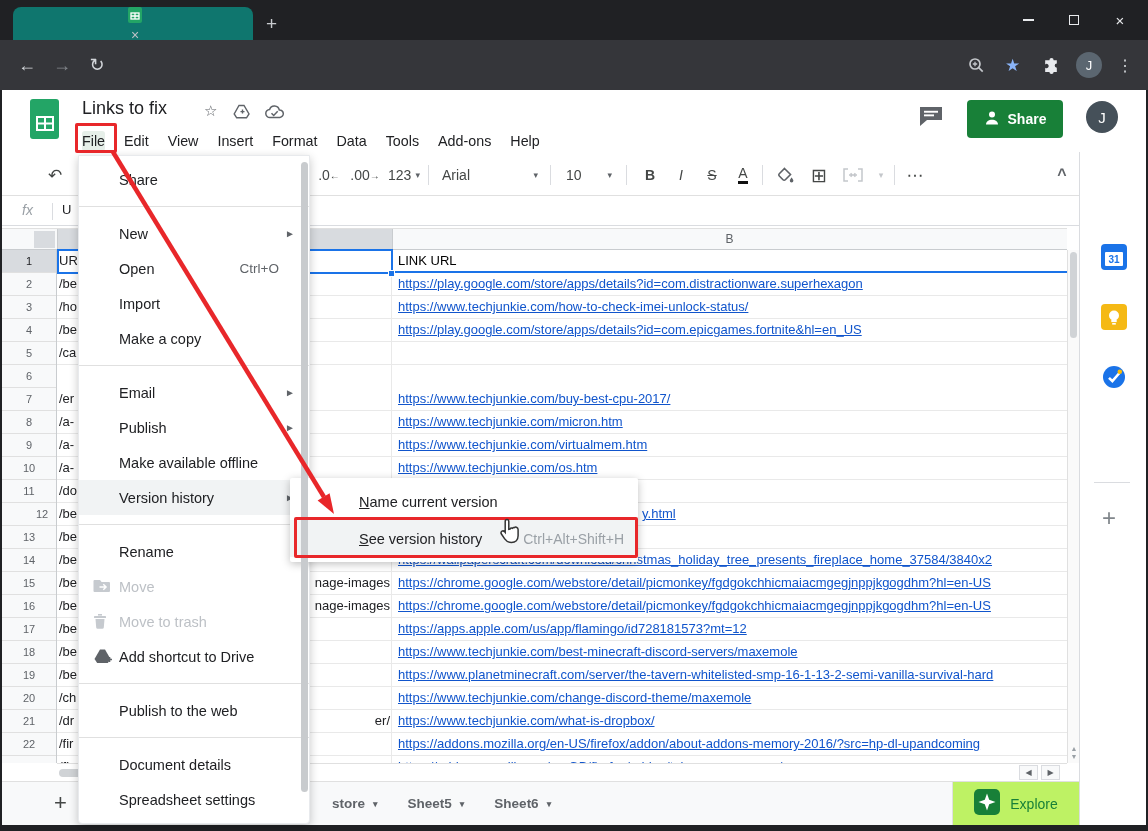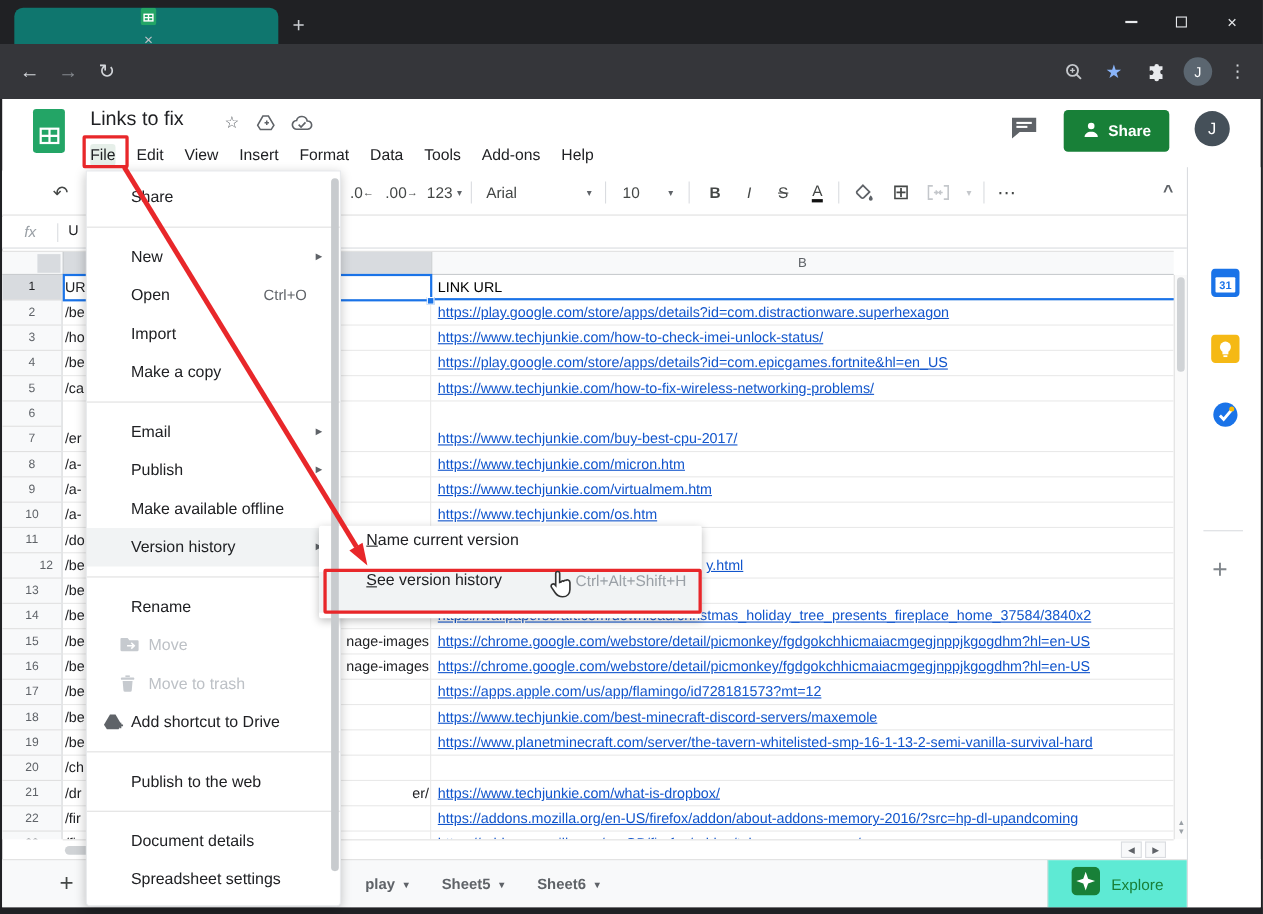--- a/index.html
+++ b/index.html
@@ -90,44 +90,44 @@
   .hscrollstrip { left:55px; top:673px; width:1010px; height:18px; background:#fff; border-top:1px solid #e0e0e0; }
   .hthumb { position:absolute; left:2px; top:5px; width:120px; height:8px; background:#d0d3d6; border-radius:4px; }
   .harrow { position:absolute; top:1px; width:19px; height:15px; border:1px solid #dadce0; background:#f8f9fa; color:#5f6368; font-size:8px; text-align:center; line-height:14px; }
 
   
   .bottombar { left:0; top:691px; width:1144px; height:44px; background:#f8f9fa; border-top:1px solid #e0e0e0; }
   .addsheet { position:absolute; left:52px; top:8px; font-size:22px; color:#444746; }
   .sheettabs { position:absolute; left:330px; top:0; height:43px; display:flex; align-items:center; gap:30px; }
   .sheettab { color:#5f6368; font-size:13.5px; font-weight:bold; display:flex; align-items:center; gap:8px; }
   .sheettab .caret { font-size:9px; }
-  .explore-panel { position:absolute; left:950px; top:0; width:127px; height:43px; background:#5eead4; border-left:1px solid #e0e0e0; display:flex; align-items:center; justify-content:center; gap:10px; }
+  .explore-panel { position:absolute; left:950px; top:0; width:127px; height:43px; background:#bef264; border-left:1px solid #e0e0e0; display:flex; align-items:center; justify-content:center; gap:10px; }
   .explore-lbl { color:#188038; font-size:14px; }
   .chev-right { position:absolute; left:1098px; top:6px; font-size:20px; color:#444746; }
 
   
   .rail { left:1077px; top:62px; width:67px; height:673px; background:#fff; border-left:1px solid #dadce0; }
   .rail-ic { position:absolute; left:21px; }
   .rail-div { position:absolute; left:14px; width:36px; height:1px; background:#dadce0; top:330px; }
   .rail-add { position:absolute; left:22px; top:352px; font-size:24px; color:#80868b; }
 
   
   .filemenu { position:absolute; left:78px; top:155px; width:232px; z-index:10; background:#fff; border:1px solid #e8eaed; box-shadow:0 3px 10px rgba(0,0,0,.22); padding:6px 0 6px 0; border-radius:0 0 4px 4px; }
   .menu-item { position:relative; height:35px; display:flex; align-items:center; padding-left:40px; padding-right:14px; font-size:14.5px; color:#202124; }
   .menu-item.hovered { background:#f1f3f4; }
-  .menu-item.disabled { color:#bdc1c6;margin-left:16px; }
+  .menu-item.disabled { color:#bdc1c6; }
   .menu-item .mi-icon { position:absolute; left:14px; top:9px; }
   .menu-item .mi-short { margin-left:auto; color:#5f6368; font-size:13.5px; padding-right:16px; }
   .menu-item .mi-arrow { position:absolute; right:14px; color:#5f6368; font-size:10px; }
   .menu-divider { height:1px; background:#e0e0e0; margin:9px 0; }
   .menu-scroll { position:absolute; right:2px; top:7px; width:7px; height:630px; background:#c8cbce; border-radius:4px; }
 
   
   .submenu { position:absolute; left:290px; top:478px; width:348px; height:84px; z-index:11; background:#fff; box-shadow:0 2px 8px rgba(0,0,0,.25); border-radius:2px; padding:5px 0; }
-  .sub-item { position:relative; height:37px; display:flex; align-items:flex-start; padding-left:43px; font-size:14.5px; color:#202124; }
+  .sub-item { position:relative; height:37px; display:flex; align-items:center; padding-left:69px; font-size:14.5px; color:#202124; }
   .sub-item.hl { background:#f1f3f4; }
   .sub-item .mi-short { margin-left:auto; color:#9aa0a6; font-size:14px; padding-right:14px; }
   .sub-item u { text-decoration:underline; }
 
   
   .redbox { position:absolute; border:3px solid #e8272a; z-index:30; border-radius:2px; }
   .redbox.file { left:75px; top:123px; width:42px; height:30px; }
   .redbox.see { left:294px; top:517px; width:344px; height:41px; }
   .annot-svg { position:absolute; left:0; top:0; width:1148px; height:831px; z-index:31; pointer-events:none; }
   .hand-cursor { position:absolute; left:497px; top:517px; z-index:35; }
@@ -356,21 +356,20 @@
         <div class="g-row" style="top: 46px;">
           <span class="a-frag">/ho</span>
           <span class="b-cell">https://www.techjunkie.com/how-to-check-imei-unlock-status/</span>
         </div>
         <div class="g-row" style="top: 69px;">
           <span class="a-frag">/be</span>
           <span class="b-cell">https://play.google.com/store/apps/details?id=com.epicgames.fortnite&amp;hl=en_US</span>
         </div>
         <div class="g-row" style="top: 92px;">
           <span class="a-frag">/ca</span>
-          <span class="b-cell">https://www.techjunkie.com/how-to-fix-wireless-networking-problems/</span>
         </div>
         <div class="g-row" style="top: 138px;">
           <span class="a-frag">/er</span>
           <span class="b-cell">https://www.techjunkie.com/buy-best-cpu-2017/</span>
         </div>
         <div class="g-row" style="top: 161px;">
           <span class="a-frag">/a-</span>
           <span class="b-cell">https://www.techjunkie.com/micron.htm</span>
         </div>
         <div class="g-row" style="top: 184px;">
@@ -412,20 +411,21 @@
         <div class="g-row" style="top: 391px;">
           <span class="a-frag">/be</span>
           <span class="b-cell">https://www.techjunkie.com/best-minecraft-discord-servers/maxemole</span>
         </div>
         <div class="g-row" style="top: 414px;">
           <span class="a-frag">/be</span>
           <span class="b-cell">https://www.planetminecraft.com/server/the-tavern-whitelisted-smp-16-1-13-2-semi-vanilla-survival-hard</span>
         </div>
         <div class="g-row" style="top: 437px;">
           <span class="a-frag">/ch</span>
+          <span class="b-cell">https://www.techjunkie.com/change-discord-theme/maxemole</span>
         </div>
         <div class="g-row" style="top: 460px;">
           <span class="a-frag">/dr</span>
           <span class="a-right">er/</span>
           <span class="b-cell">https://www.techjunkie.com/what-is-dropbox/</span>
         </div>
         <div class="g-row" style="top: 483px;">
           <span class="a-frag">/fir</span>
           <span class="b-cell">https://addons.mozilla.org/en-US/firefox/addon/about-addons-memory-2016/?src=hp-dl-upandcoming</span>
         </div>
@@ -446,21 +446,21 @@
     <div class="abs hscrollstrip">
       <div class="hthumb"></div>
       <div class="harrow" style="left:962px">◀</div>
       <div class="harrow" style="left:984px">▶</div>
     </div>
 
     <div class="abs bottombar">
       <div class="addsheet">+</div>
       <div class="sheettabs">
           <div class="sheettab">
-            <span>play</span>
+            <span>store</span>
             <span class="caret">▾</span>
           </div>
           <div class="sheettab">
             <span>Sheet5</span>
             <span class="caret">▾</span>
           </div>
           <div class="sheettab">
             <span>Sheet6</span>
             <span class="caret">▾</span>
           </div>

